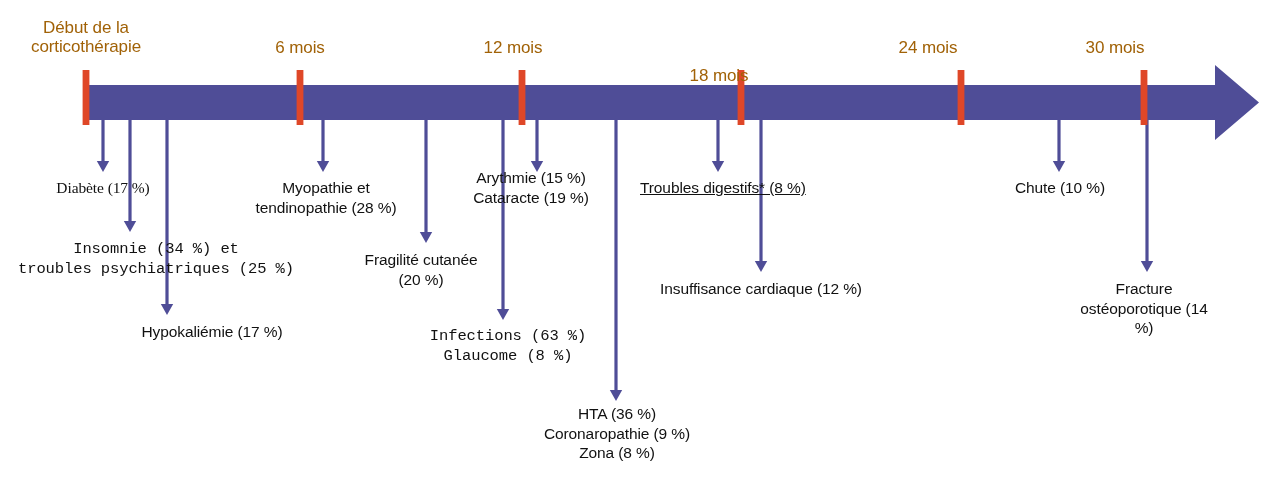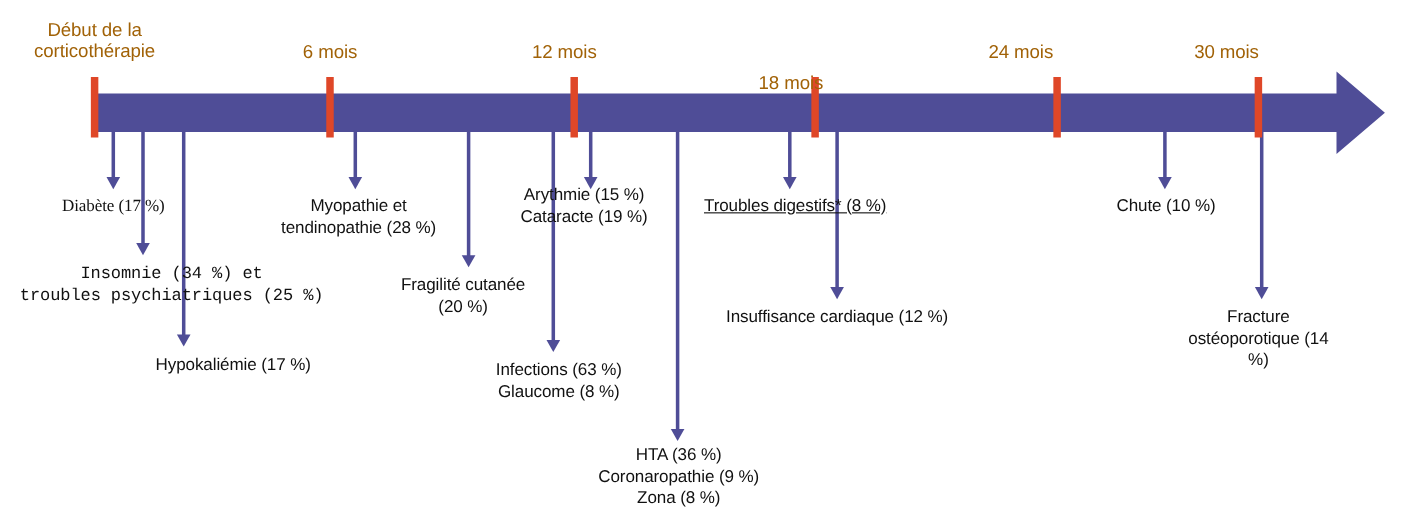--- a/index.html
+++ b/index.html
@@ -90,21 +90,21 @@
       <div class="event-label ev-center" style="left: 103px; top: 178px; font-family: Liberation Serif, serif;">Diabète (17 %)</div>
       <div class="event-label ev-center" style="left: 156px; top: 240px; font-family: Liberation Mono, monospace;">Insomnie (34 %) et
 troubles psychiatriques (25 %)</div>
       <div class="event-label ev-center" style="left: 172px; top: 322px; margin-left: 40px;">Hypokaliémie (17 %)</div>
       <div class="event-label ev-center" style="left: 326px; top: 178px;">Myopathie et
 tendinopathie (28 %)</div>
       <div class="event-label ev-center" style="left: 421px; top: 250px;">Fragilité cutanée
 (20 %)</div>
       <div class="event-label ev-center" style="left: 531px; top: 168px;">Arythmie (15 %)
 Cataracte (19 %)</div>
-      <div class="event-label ev-center" style="left: 508px; top: 327px;">Infections (63 %)
+      <div class="event-label ev-center" style="left: 508px; top: 327px; font-family: Liberation Mono, monospace;">Infections (63 %)
 Glaucome (8 %)</div>
       <div class="event-label ev-center" style="left: 617px; top: 404px;">HTA (36 %)
 Coronaropathie (9 %)
 Zona (8 %)</div>
       <div class="event-label ev-left" style="left: 640px; top: 178px;">Troubles digestifs* (8 %)</div>
       <div class="event-label ev-center" style="left: 761px; top: 279px;">Insuffisance cardiaque (12 %)</div>
       <div class="event-label ev-center" style="left: 1060px; top: 178px;">Chute (10 %)</div>
       <div class="event-label ev-center" style="left: 1144px; top: 279px;">Fracture ostéoporotique (14 %)</div>
     </div>
 

